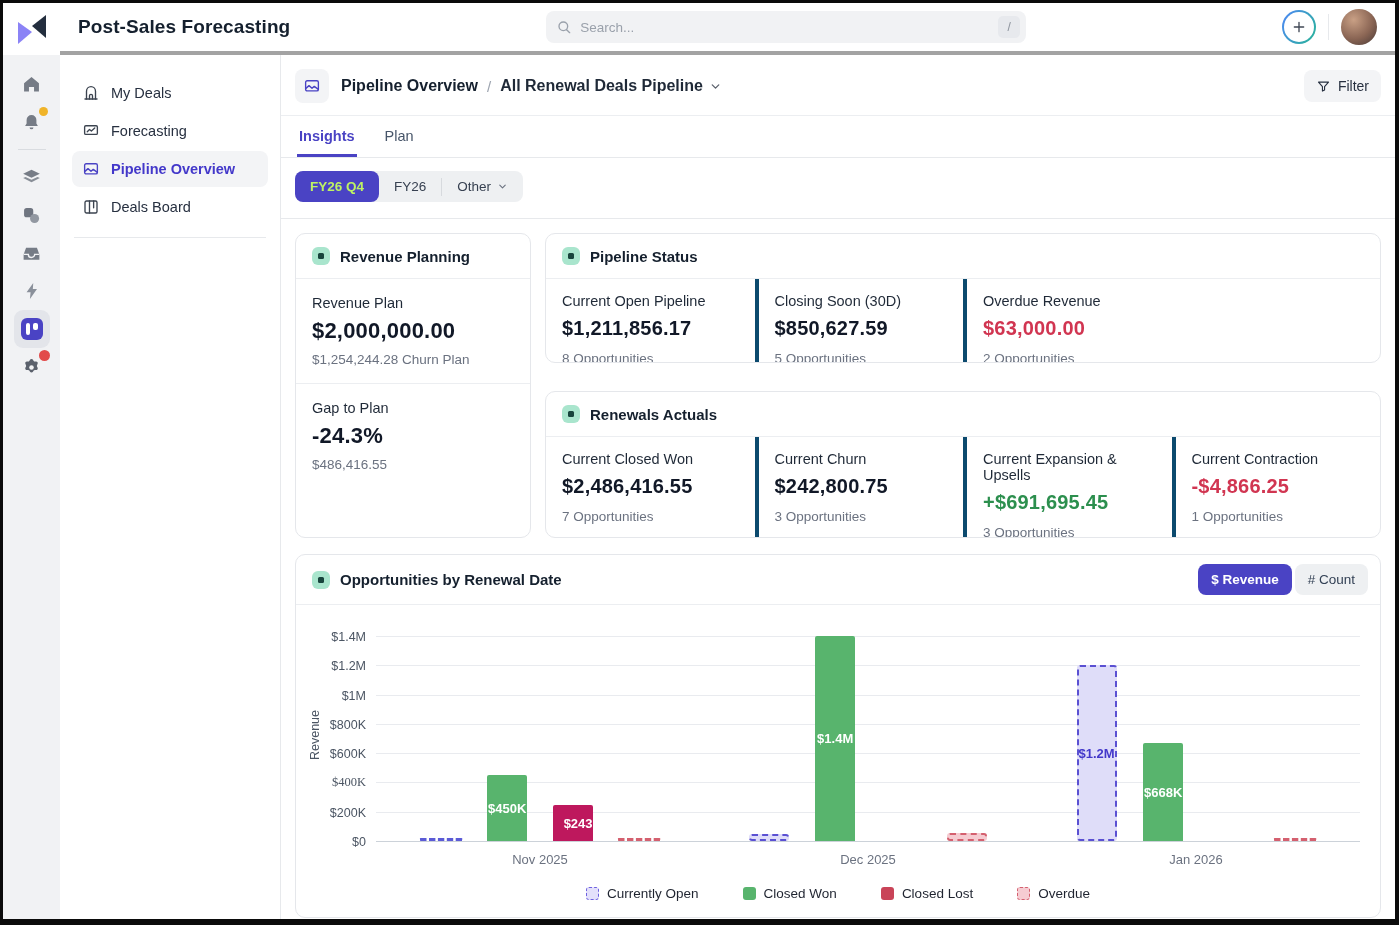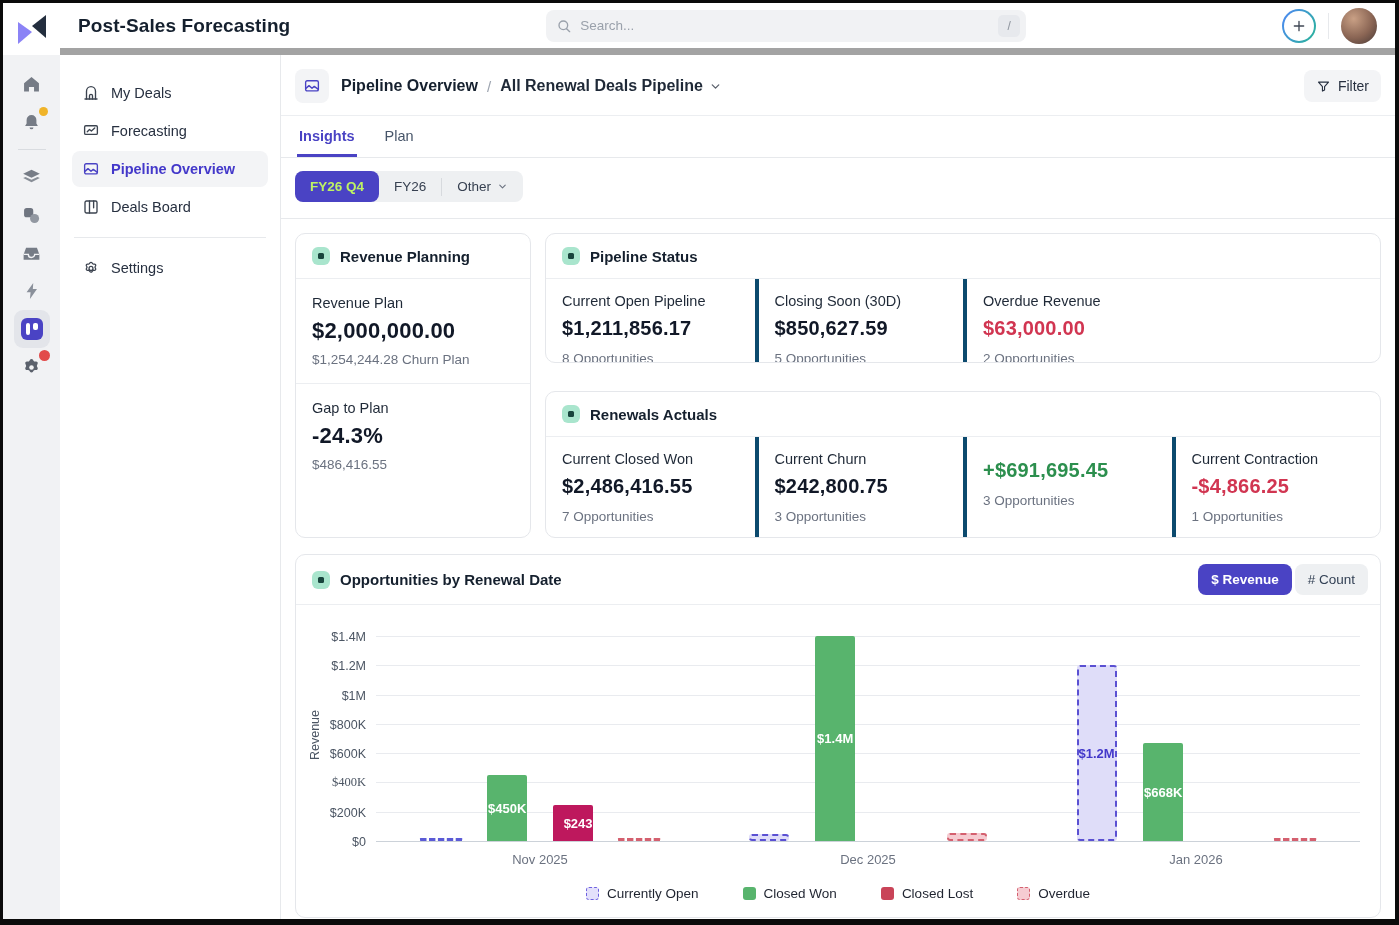--- a/index.html
+++ b/index.html
@@ -18,21 +18,21 @@
   .badge-yellow { background:#f0b429; }
   .badge-red { background:#e24a4a; width:11px; height:11px; top:2px; right:0; }
   .rail-active-tile { width:38px; height:38px; background:#e3e5ea; border-radius:9px; display:flex; align-items:center; justify-content:center; }
   .dash-icon { width:22px; height:22px; background:#4a43c4; border-radius:6px; position:relative; }
   .dash-icon i { position:absolute; background:#fff; border-radius:2px; }
   .dash-icon i:first-child { left:5px; top:5px; width:4.5px; height:12px; }
   .dash-icon i:last-child  { left:12.5px; top:5px; width:4.5px; height:7px; }
 
   
   .right-pane { flex:1; display:flex; flex-direction:column; min-width:0; }
-  .header { height:52px; border-bottom:7px solid #a3a3a3; display:flex; align-items:center; padding:0 18px 0 18px; flex-shrink:0; }
+  .header { height:52px; border-bottom:4px solid #a3a3a3; display:flex; align-items:center; padding:0 18px 0 18px; flex-shrink:0; }
   .app-title { font-size:19px; font-weight:700; color:#15202e; letter-spacing:.1px; white-space:nowrap; }
   .search { width:480px; height:32px; background:#f1f2f4; border-radius:8px; display:flex; align-items:center;
             padding:0 6px 0 10px; margin:0 auto; }
   .search input { border:none; background:transparent; outline:none; flex:1; font-size:13.5px; color:#374151; padding:0 8px;
                   font-family:"Liberation Sans", sans-serif; }
   .search input::placeholder { color:#9aa1ab; }
   .kbd { width:22px; height:22px; background:#e7e9ed; border-radius:5px; font-size:12px; color:#8b919b;
          display:flex; align-items:center; justify-content:center; }
   .header-right { display:flex; align-items:center; gap:12px; }
   .plus-ring { width:34px; height:34px; border-radius:50%; padding:2px; background:linear-gradient(120deg,#4f86f7,#27b596); cursor:pointer; }
@@ -259,27 +259,20 @@
         </div>
         <div class="side-item">
           <svg width="18" height="18" viewBox="0 0 24 24" fill="none" stroke="currentColor" stroke-width="1.8" stroke-linecap="round" stroke-linejoin="round">
             <rect x="4" y="4" width="16" height="16" rx="2"></rect>
               <path d="M10 4v16"></path>
               <path d="M15.5 4v9"></path>
           </svg>
           <span>Deals Board</span>
         </div>
         <div class="side-divider"></div>
-        <div class="side-item">
-          <svg width="18" height="18" viewBox="0 0 24 24" fill="none" stroke="currentColor" stroke-width="1.7" stroke-linejoin="round">
-            <path d="M10.6 3.6a1.7 1.7 0 0 1 2.8 0l.6.9a1.7 1.7 0 0 0 1.6.8l1-.1a1.7 1.7 0 0 1 1.5 2.5l-.5.8a1.7 1.7 0 0 0 0 1.8l.5.8a1.7 1.7 0 0 1-1.5 2.5l-1-.1a1.7 1.7 0 0 0-1.6.8l-.6.9a1.7 1.7 0 0 1-2.8 0l-.6-.9a1.7 1.7 0 0 0-1.6-.8l-1 .1a1.7 1.7 0 0 1-1.5-2.5l.5-.8a1.7 1.7 0 0 0 0-1.8l-.5-.8A1.7 1.7 0 0 1 7.4 5.2l1 .1a1.7 1.7 0 0 0 1.6-.8z" transform="translate(0 1.5)"></path>
-            <circle cx="12" cy="12.5" r="2.6"></circle>
-          </svg>
-          <span>Settings</span>
-        </div>
       </div>
 
       <div class="main">
 
         <div class="crumb-row">
           <span class="crumb-tile">
             <svg width="18" height="18" viewBox="0 0 24 24" fill="none" stroke="#4a43c4" stroke-width="1.8" stroke-linecap="round" stroke-linejoin="round">
               <rect x="3.5" y="5" width="17" height="13.5" rx="2"></rect>
                 <path d="M3.5 15.5l4.5-4 4 3.5 3-2.5 5.5 4"></path>
             </svg>
@@ -374,20 +367,21 @@
                   <div class="metric-label">Current Closed Won</div>
                   <div class="metric-value">$2,486,416.55</div>
                   <div class="metric-sub">7 Opportunities</div>
                 </div>
                 <div class="metric-col">
                   <div class="metric-label">Current Churn</div>
                   <div class="metric-value">$242,800.75</div>
                   <div class="metric-sub">3 Opportunities</div>
                 </div>
                 <div class="metric-col">
+                  <div class="metric-label">Current Expansion &amp; Upsells</div>
                   <div class="metric-value pos">+$691,695.45</div>
                   <div class="metric-sub">3 Opportunities</div>
                 </div>
                 <div class="metric-col">
                   <div class="metric-label">Current Contraction</div>
                   <div class="metric-value neg">-$4,866.25</div>
                   <div class="metric-sub">1 Opportunities</div>
                 </div>
               </div>
             </div>

